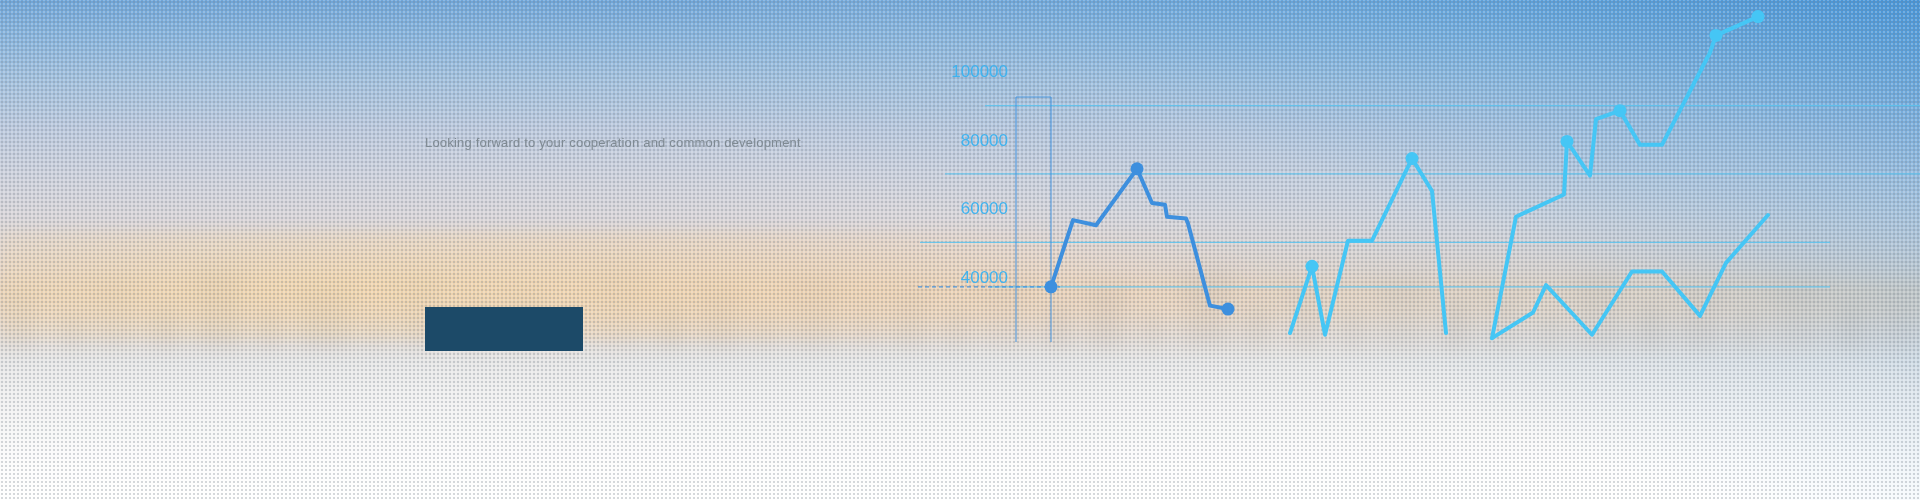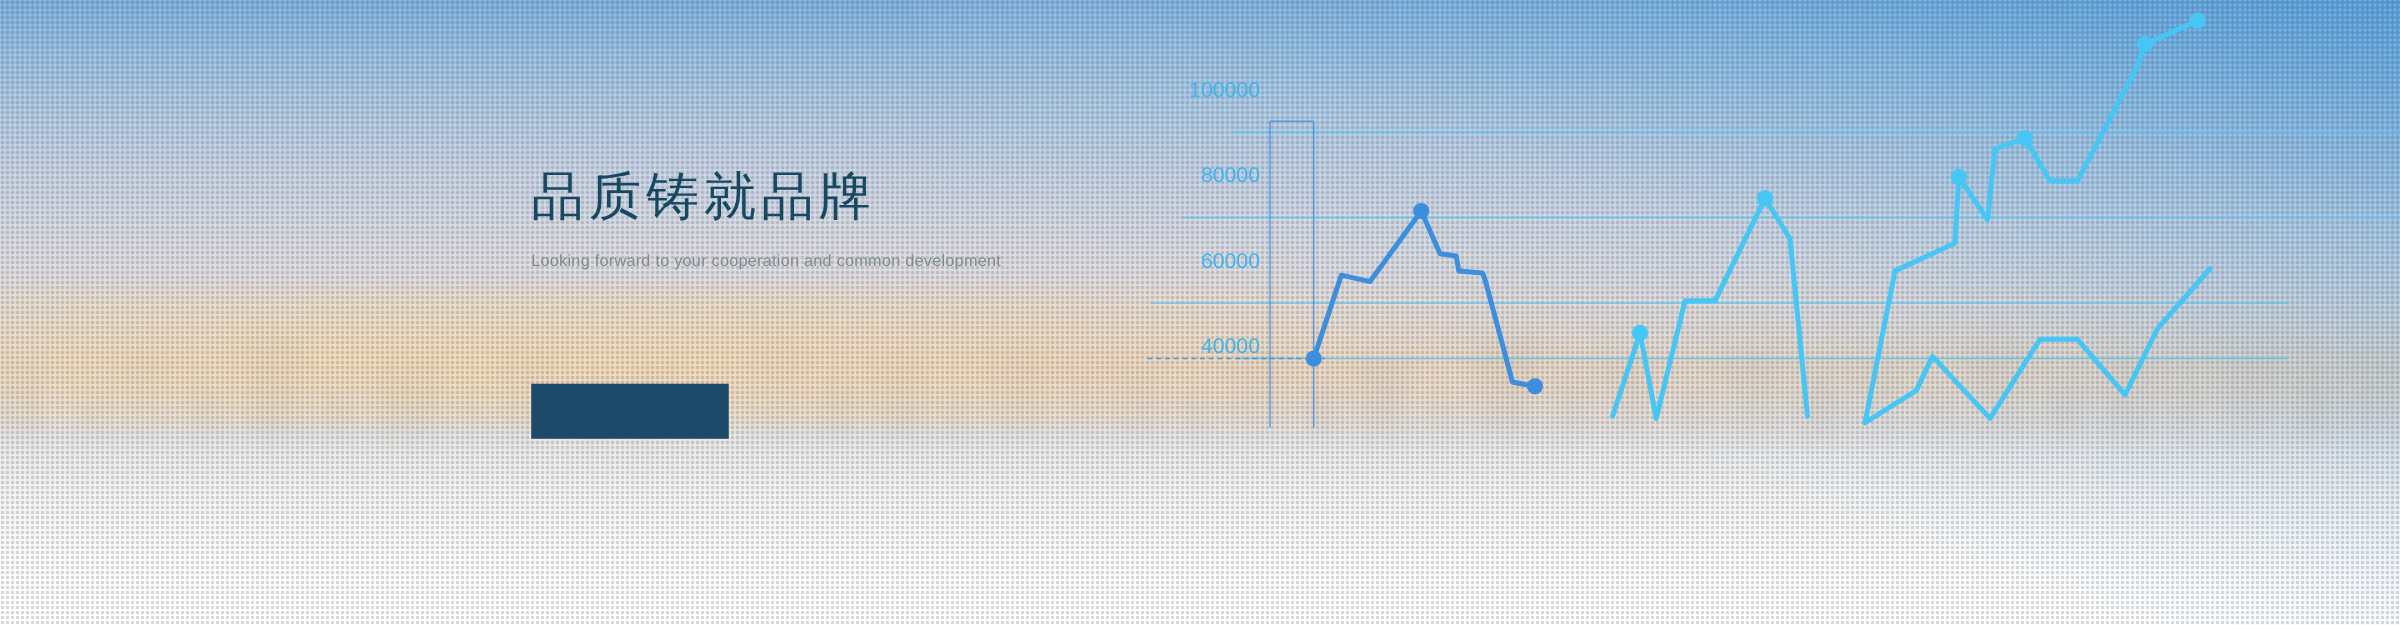--- a/index.html
+++ b/index.html
@@ -177,21 +177,20 @@
       <div class="bld" style="left: 1776px; width: 44px; height: 70px; opacity: 0.4;"></div>
       <div class="bld" style="left: 1836px; width: 30px; height: 48px; opacity: 0.7;"></div>
       <div class="bld" style="left: 1880px; width: 36px; height: 56px; opacity: 0.47;"></div>
     </div>
   <div class="bg-glow"></div>
   <div class="bg-corner"></div>
   <div class="bg-dots"></div>
   <div class="bg-dots2"></div>
 
   <div class="copy">
-    <h1 class="headline">品质铸就品牌</h1>
     <p class="sub-en">Looking forward to your cooperation and common development</p>
   </div>
 
   <button class="cta"></button>
 
   <div class="chart">
     <svg width="1020" height="500" viewBox="0 0 1020 500" id="chartSvg">
       <g id="gridGroup">
           <line x1="85" x2="1020" y1="105.5263157894737" y2="105.5263157894737" stroke="#5cc4ef" stroke-width="1.2" opacity="0.85"></line>
           <line x1="45" x2="1020" y1="173.94736842105263" y2="173.94736842105263" stroke="#5cc4ef" stroke-width="1.2" opacity="0.85"></line>

